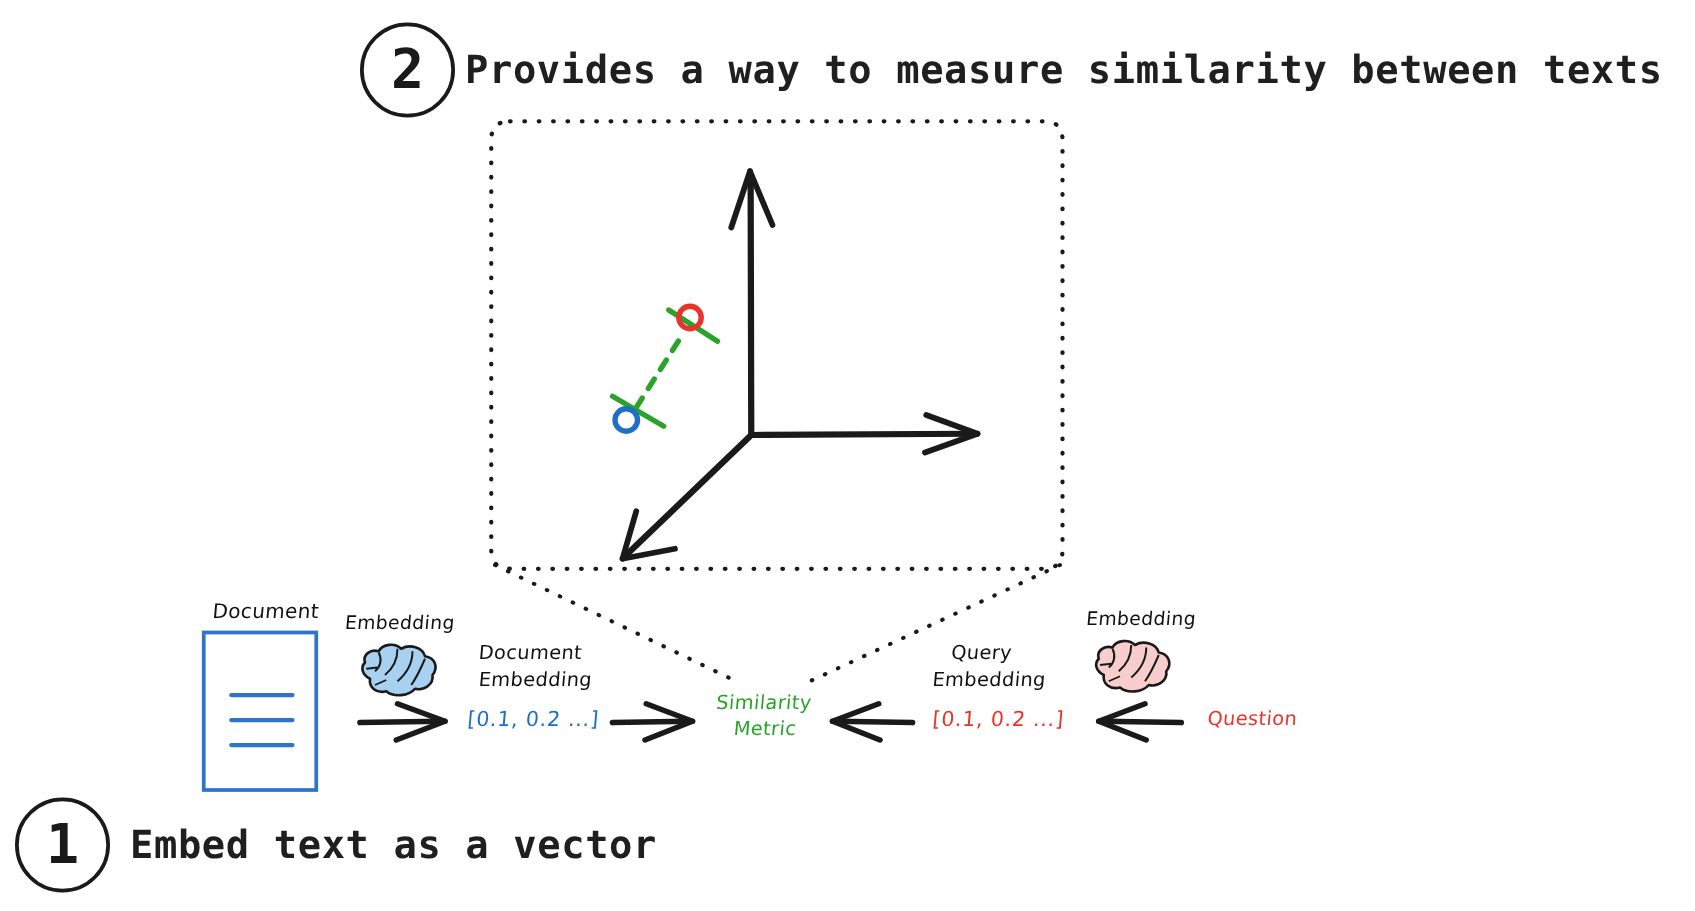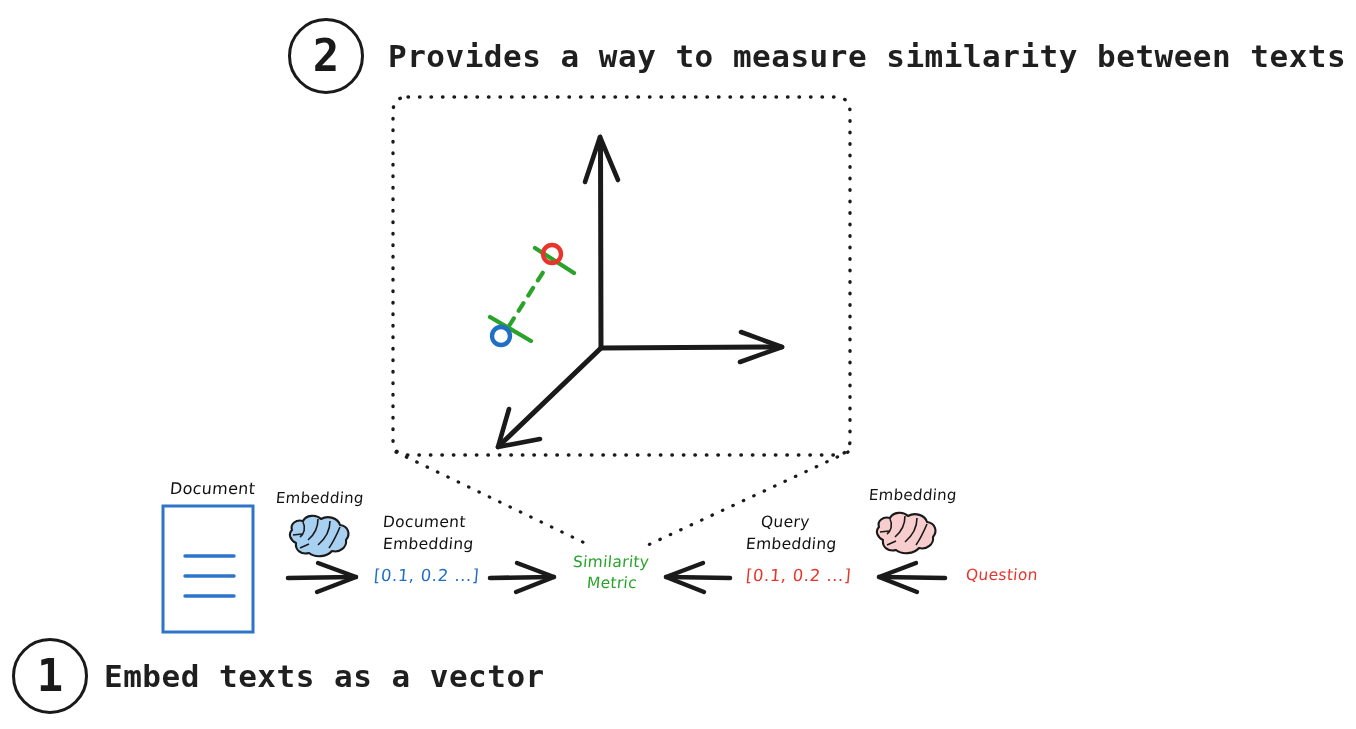--- a/index.html
+++ b/index.html
@@ -180,26 +180,26 @@
         <path d="M 945 578 L 882 577" stroke-width="4.6"></path>
         <path d="M 879 577 L 916 563" stroke-width="4.4"></path>
         <path d="M 879 577 L 917 592" stroke-width="4.4"></path>
       </g>
     </g>
   </svg>
 
   <div class="step-badge" style="left:288px; top:18px;">
     <span class="step-badge-num">2</span>
   </div>
-  <div class="step-text" style="left:388px; top:38px;">Provides a way to measure similarity between texts</div>
+  <div class="step-text" style="left:372px; top:38px;">Provides a way to measure similarity between texts</div>
 
   <div class="step-badge" style="left:12px; top:638px;">
     <span class="step-badge-num">1</span>
   </div>
-  <div class="step-text" style="left:104px; top:658px;">Embed texts as a vector</div>
+  <div class="step-text" style="left:104px; top:658px;">Embed text as a vector</div>
 
   <div class="hand" style="left:170px; top:479px; font-size:16px;">Document</div>
 
   <div class="hand" style="left:276px; top:489px; font-size:15px;">Embedding</div>
 
   <div class="hand" style="left:383px; top:513px;">Document</div>
   <div class="hand" style="left:383px; top:535px;">Embedding</div>
   <div class="hand blue vec" style="left:374px; top:566px;">[0.1, 0.2 ...]</div>
 
   <div class="hand green" style="left:573px; top:553px;">Similarity</div>

